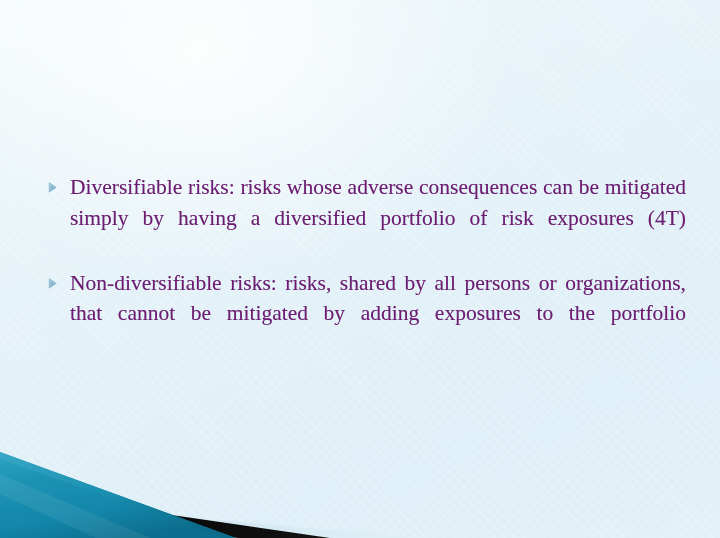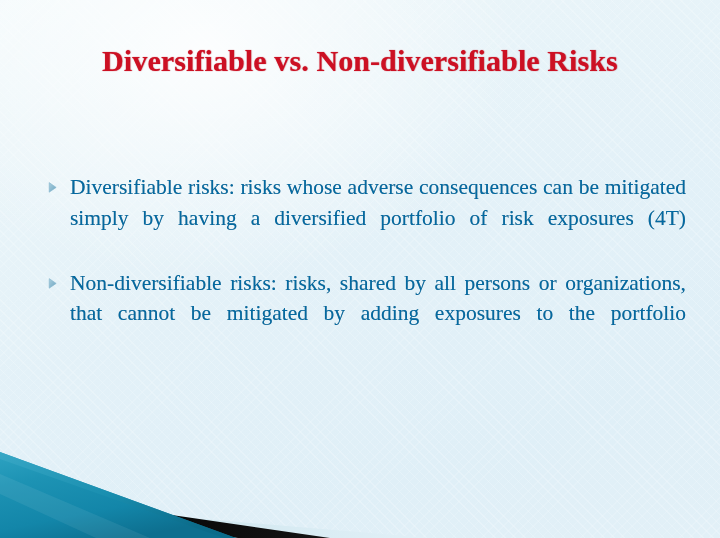--- a/index.html
+++ b/index.html
@@ -91,21 +91,21 @@
     padding-top: 9px;
     line-height: 0;
   }
 
   .bullet-marker svg {
     display: block;
   }
 
   .bullet-text {
     flex: 1 1 auto;
-    color: #0369a1;
+    color: #701a75;
     font-size: 21.5px;
     line-height: 30.5px;
     text-align: justify;
     text-justify: inter-word;
     text-shadow: 0 0 0.55px rgba(0,0,0,0.30);
   }
 
   
   .bullet-text::after {
     content: "";
@@ -125,21 +125,20 @@
 </style>
 </head>
 <body>
 
 <div class="slide">
 
   <div class="slide-bg"></div>
   <div class="slide-texture"></div>
   <div class="slide-sheen"></div>
 
-  <div class="title">Diversifiable vs. Non-diversifiable Risks</div>
 
   <div class="body">
 
     <div class="bullet-row">
       <span class="bullet-marker">
         <svg width="13" height="13" viewBox="0 0 13 13" aria-hidden="true">
           <defs>
             <linearGradient id="bg1" x1="0" y1="0" x2="1" y2="1">
               <stop offset="0%" stop-color="#a9cede"></stop>
               <stop offset="100%" stop-color="#6ea6c2"></stop>

